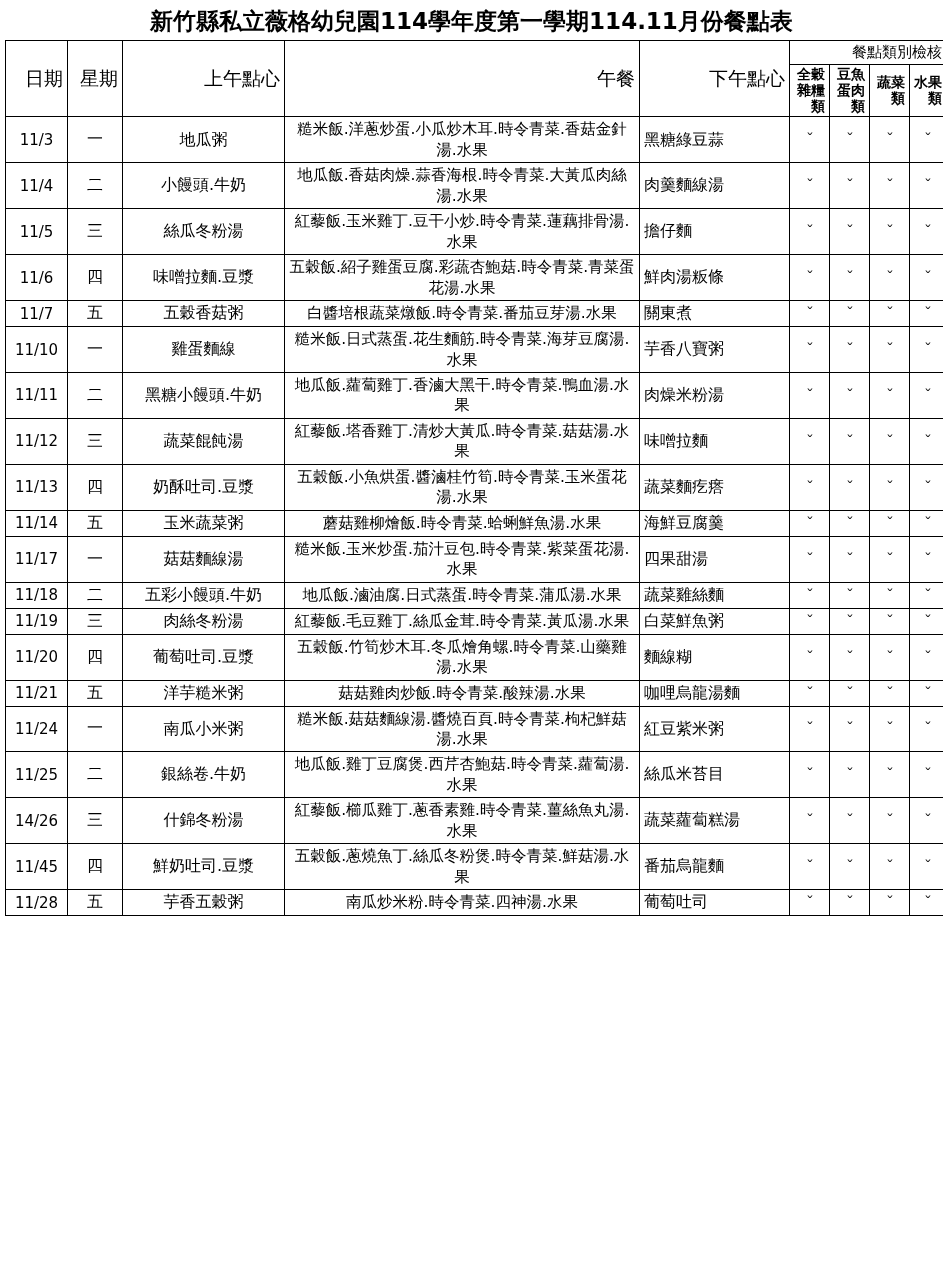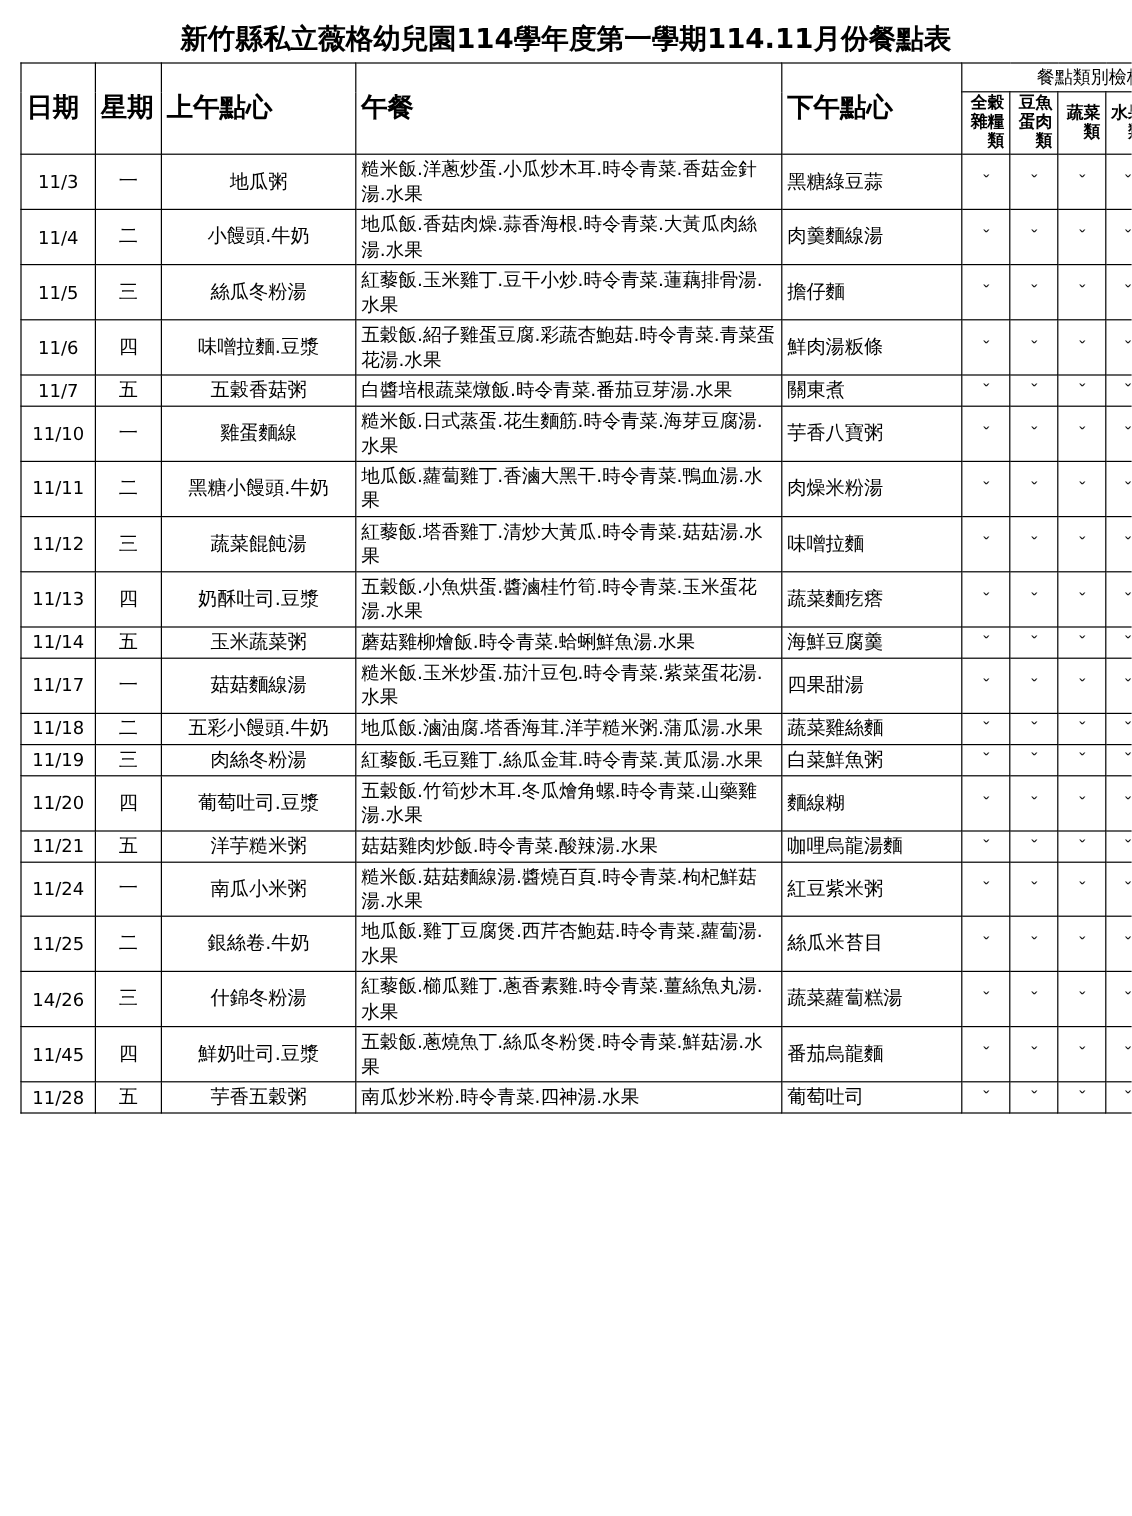--- a/index.html
+++ b/index.html
@@ -8,21 +8,21 @@
     background: #ffffff;
   }
   body {
     width: 943px;
     font-family: "DejaVu Sans", "Liberation Sans", sans-serif;
     color: #000000;
   }
   .page {
     width: 943px;
     box-sizing: border-box;
-    padding: 16px;
+    padding: 4px;
   }
   .doc-title {
     text-align: center;
     font-size: 23px;
     font-weight: bold;
     letter-spacing: 0px;
     padding: 4px 0 6px 0;
     line-height: 1.15;
     white-space: nowrap;
   }
@@ -40,23 +40,23 @@
   }
   
   .hdr-check {
     text-align: right;
     font-size: 15px;
     font-weight: normal;
     height: 22px;
     padding: 1px 2px;
   }
   .hdr-main {
-    text-align: left;
-    font-size: 22px;
-    font-weight: bold;
+    text-align: right;
+    font-size: 19px;
+    font-weight: normal;
     line-height: 1.15;
   }
   .hdr-cat {
     text-align: right;
     font-size: 14px;
     font-weight: bold;
     line-height: 1.12;
     padding: 2px 1px;
     word-break: break-all;
   }
@@ -69,21 +69,21 @@
   td.c-week {
     text-align: center;
     font-size: 16px;
   }
   td.c-am {
     text-align: center;
     font-size: 16px;
     line-height: 1.3;
   }
   td.c-lunch {
-    text-align: left;
+    text-align: center;
     font-size: 15.5px;
     line-height: 1.32;
   }
   td.c-pm {
     text-align: left;
     font-size: 16px;
     line-height: 1.3;
     padding-left: 6px;
   }
   td.c-chk {
@@ -264,21 +264,21 @@
           <td class="c-pm">四果甜湯</td>
           <td class="c-chk"><span class="check-mark">ˇ</span></td>
           <td class="c-chk"><span class="check-mark">ˇ</span></td>
           <td class="c-chk"><span class="check-mark">ˇ</span></td>
           <td class="c-chk"><span class="check-mark">ˇ</span></td>
         </tr>
         <tr>
           <td class="c-date">11/18</td>
           <td class="c-week">二</td>
           <td class="c-am">五彩小饅頭.牛奶</td>
-          <td class="c-lunch">地瓜飯.滷油腐.塔香海茸.洋芋糙米粥.蒲瓜湯.水果</td>
+          <td class="c-lunch">地瓜飯.滷油腐.日式蒸蛋.時令青菜.蒲瓜湯.水果</td>
           <td class="c-pm">蔬菜雞絲麵</td>
           <td class="c-chk"><span class="check-mark">ˇ</span></td>
           <td class="c-chk"><span class="check-mark">ˇ</span></td>
           <td class="c-chk"><span class="check-mark">ˇ</span></td>
           <td class="c-chk"><span class="check-mark">ˇ</span></td>
         </tr>
         <tr>
           <td class="c-date">11/19</td>
           <td class="c-week">三</td>
           <td class="c-am">肉絲冬粉湯</td>

